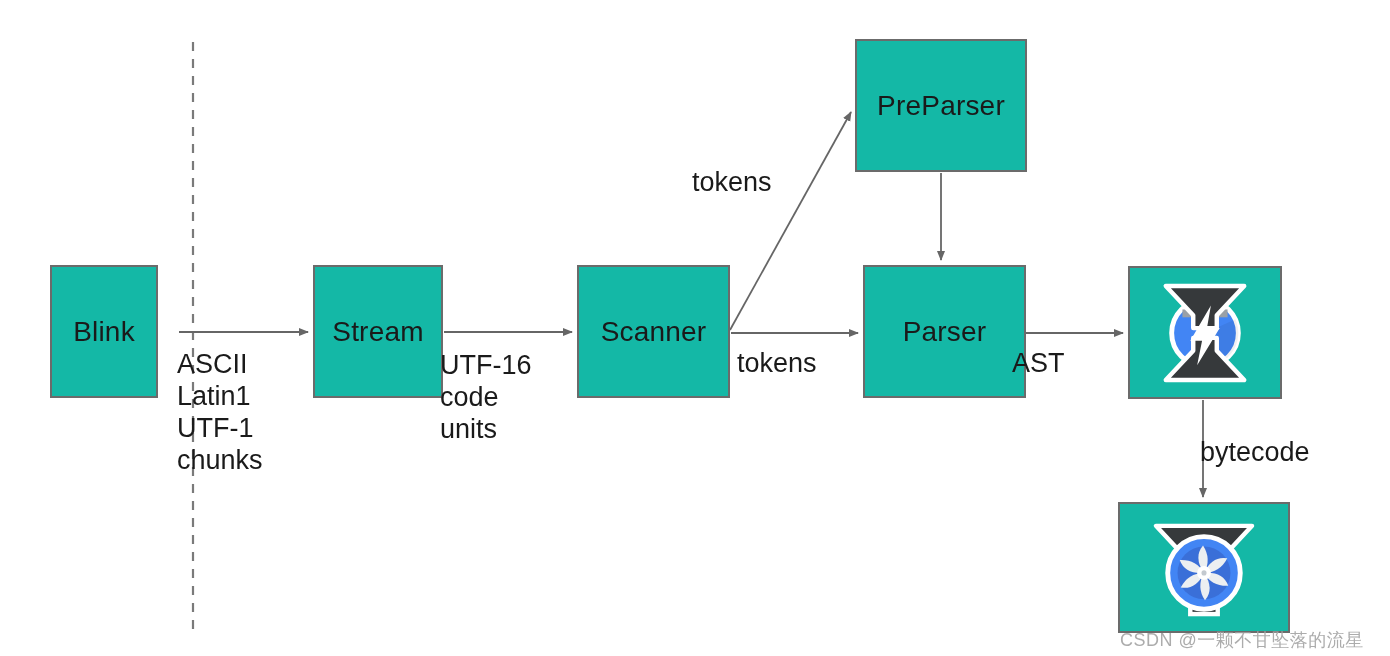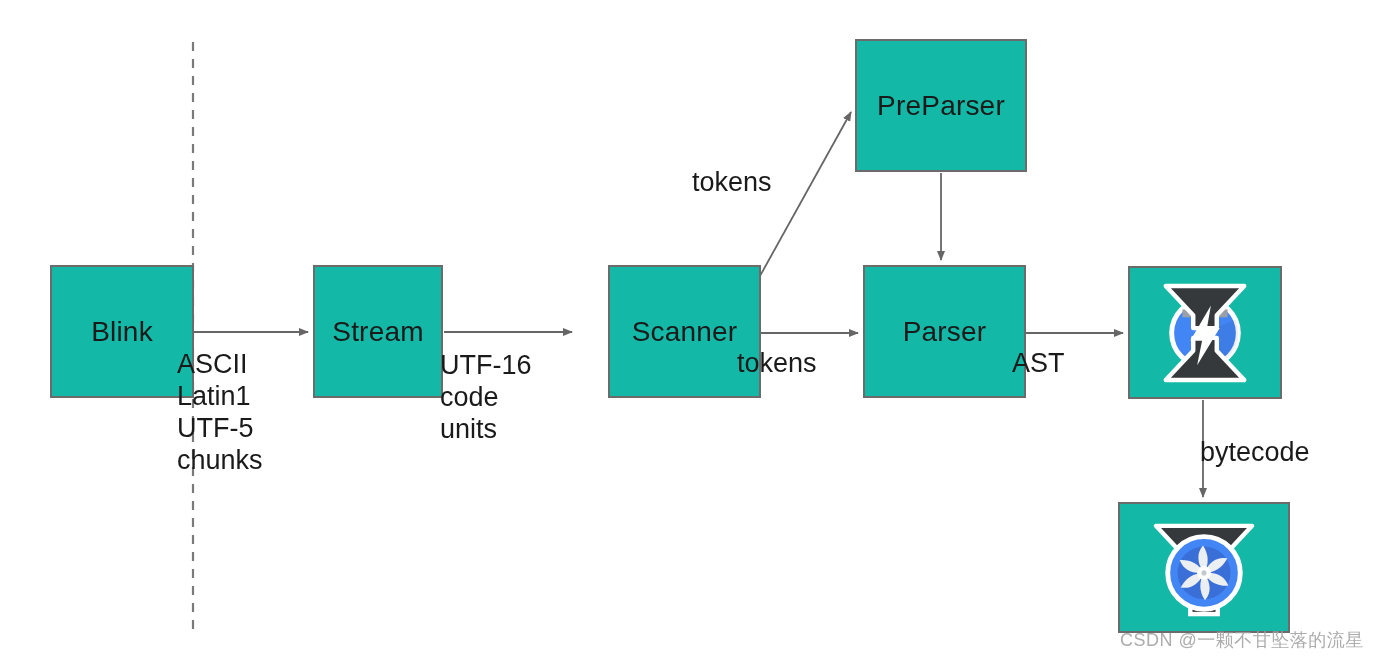--- a/index.html
+++ b/index.html
@@ -75,29 +75,29 @@
 
     <line x1="731" y1="333" x2="858" y2="333" stroke="#666666" stroke-width="1.8" marker-end="url(#arrow)"></line>
 
     <line x1="941" y1="173" x2="941" y2="260" stroke="#666666" stroke-width="1.8" marker-end="url(#arrow)"></line>
 
     <line x1="1018" y1="333" x2="1123" y2="333" stroke="#666666" stroke-width="1.8" marker-end="url(#arrow)"></line>
 
     <line x1="1203" y1="400" x2="1203" y2="497" stroke="#666666" stroke-width="1.8" marker-end="url(#arrow)"></line>
   </svg>
 
-  <div class="node" style="left:50px; top:265px; width:144px; height:133px;">
+  <div class="node" style="left:50px; top:265px; width:108px; height:133px;">
     <span>Blink</span>
   </div>
 
   <div class="node" style="left:313px; top:265px; width:130px; height:133px;">
     <span>Stream</span>
   </div>
 
-  <div class="node" style="left:577px; top:265px; width:153px; height:133px;margin-left:31px;">
+  <div class="node" style="left:577px; top:265px; width:153px; height:133px;">
     <span>Scanner</span>
   </div>
 
   <div class="node" style="left:855px; top:39px; width:172px; height:133px;">
     <span>PreParser</span>
   </div>
 
   <div class="node" style="left:863px; top:265px; width:163px; height:133px;">
     <span>Parser</span>
   </div>
@@ -130,21 +130,21 @@
         <path d="M52 56 Q41 40 51 28 Q60 42 52 56 Z" transform="rotate(300 52 56)"></path>
       </g>
       <circle cx="52" cy="56" r="7" fill="#ffffff"></circle>
       <circle cx="52" cy="56" r="2.6" fill="#c3c9cf"></circle>
     </svg>
   </div>
 
   <div class="edge-label" style="left:177px; top:348px; width:140px;">
     <div>ASCII</div>
     <div>Latin1</div>
-    <div>UTF-5</div>
+    <div>UTF-1</div>
     <div>chunks</div>
   </div>
 
   <div class="edge-label" style="left:440px; top:349px; width:140px;">
     <div>UTF-16</div>
     <div>code</div>
     <div>units</div>
   </div>
 
   <div class="edge-label" style="left:692px; top:166px; width:120px;">tokens</div>

